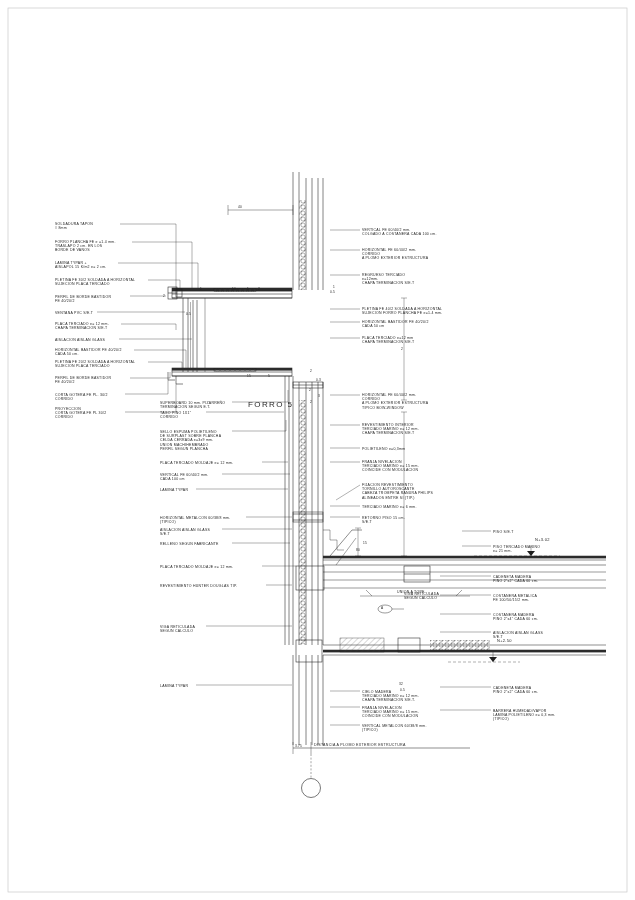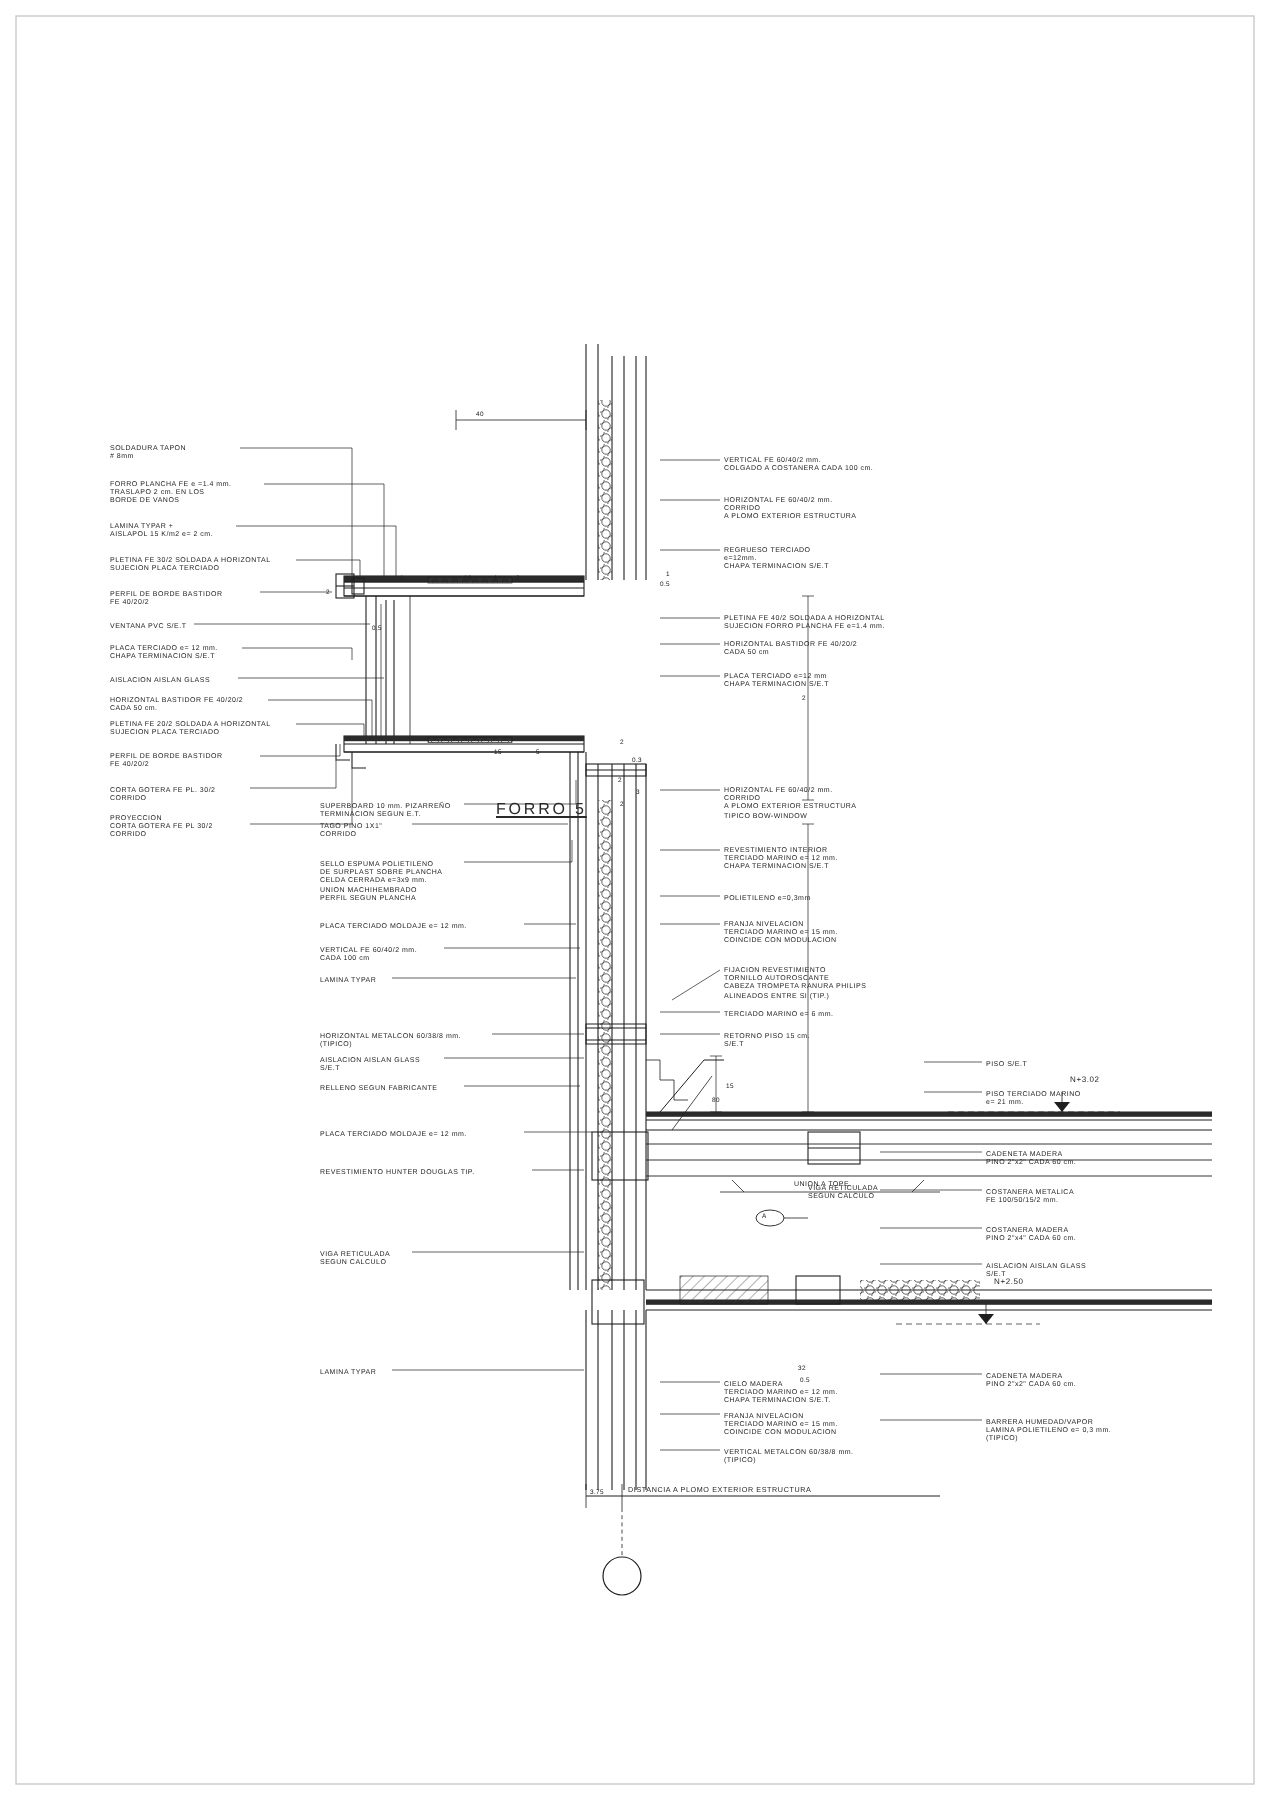--- a/index.html
+++ b/index.html
@@ -34,21 +34,20 @@
     letter-spacing:0.3px;
     color:#1f1f1f;
     white-space:pre;
   }
   .big{
     position:absolute;
     font-size:8px;
     letter-spacing:1.4px;
     color:#2a2a2a;
     white-space:pre;
-    text-decoration:underline;
   }
   .note{
     position:absolute;
     font-size:3.6px;
     letter-spacing:0.3px;
     color:#1f1f1f;
     white-space:pre;
   }
 </style>
 </head>

